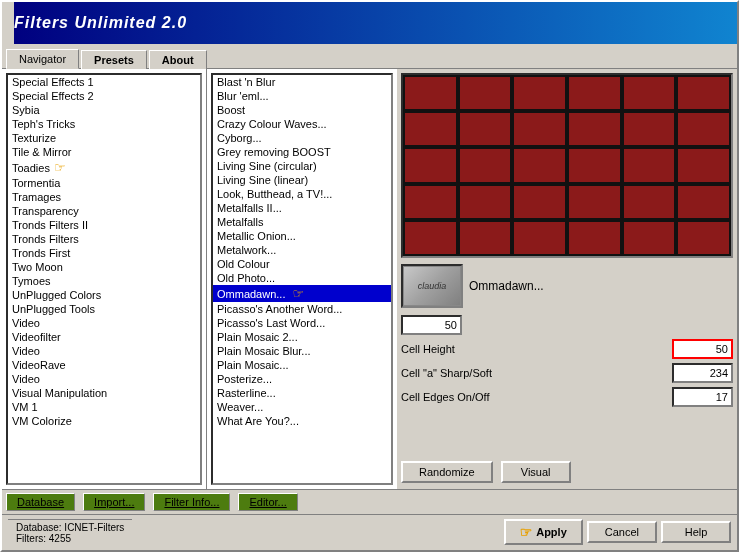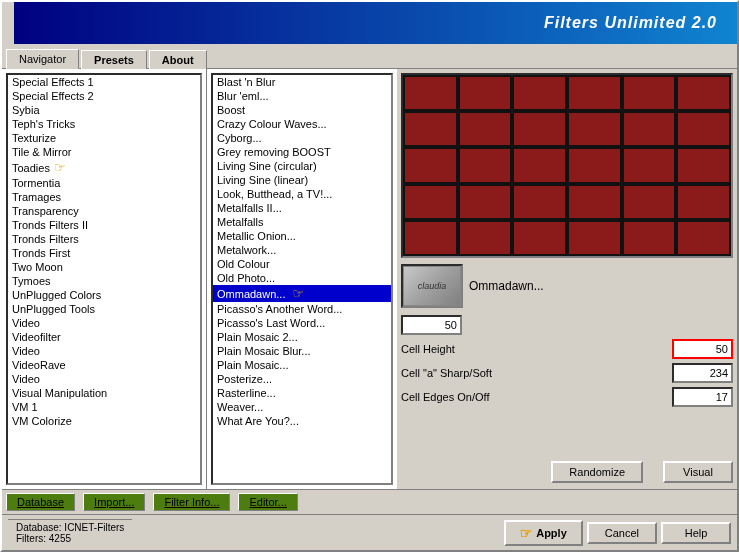--- a/index.html
+++ b/index.html
@@ -21,22 +21,22 @@
       border-left-color: #fff;
       display: flex;
       flex-direction: column;
     }
 
     .title-bar {
       background: linear-gradient(to right, #000080, #1084d0);
       height: 42px;
       display: flex;
       align-items: center;
-      justify-content: flex-end;
-      padding-right: 20px;
+      justify-content: flex-start;
+      padding-right: 4px;
       margin-left: 12px;
     }
 
     .title-bar-text {
       color: #fff;
       font-size: 16px;
       font-weight: bold;
       font-style: italic;
       letter-spacing: 1px;
     }
@@ -248,21 +248,21 @@
       background: #4d7c0f;
       border: 1px solid #808080;
       border-top-color: #fff;
       border-left-color: #fff;
       cursor: pointer;
       text-decoration: underline;
     }
 
     .action-row {
       display: flex;
-      align-items: flex-end;
+      align-items: flex-start;
       justify-content: space-between;
       padding: 4px 6px;
       background: #d4d0c8;
       border-top: 1px solid #808080;
     }
 
     .action-btn {
       padding: 3px 16px;
       font-size: 11px;
       background: #d4d0c8;
@@ -520,21 +520,21 @@
           </div>
         </div>
         <div class="param-row">
           <span class="param-label">Cell Edges On/Off</span>
           <div class="param-value">
             <span>17</span>
           </div>
         </div>
       </div>
 
-      <div style="display:flex; justify-content:flex-end; gap:20px; padding: 2px 0;">
+      <div style="display:flex; justify-content:flex-start; gap:8px; padding: 2px 0;">
         <button class="action-btn">Randomize</button>
         <button class="action-btn">Visual</button>
       </div>
 
     </div>
   </div>
 
   <div class="bottom-toolbar">
     <button class="toolbar-btn">Database</button>
     <button class="toolbar-btn">Import...</button>

